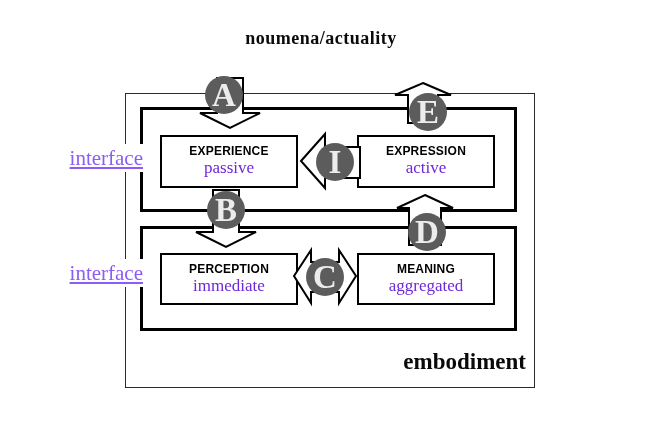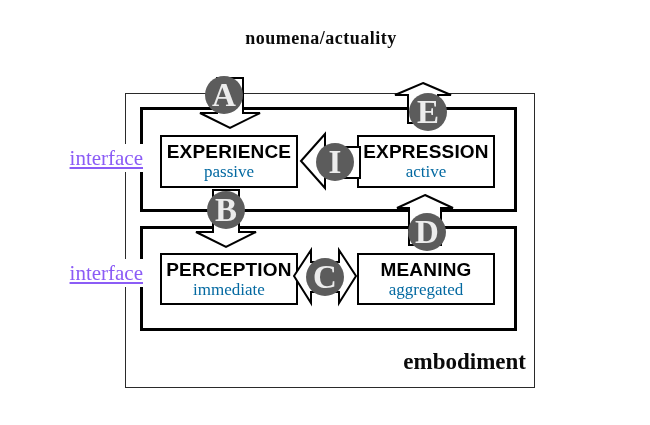--- a/index.html
+++ b/index.html
@@ -27,24 +27,24 @@
   .row-box.top { top:107px; }
   .row-box.bottom { top:226px; }
 
   .concept-box {
     border:2px solid #000000; background:#ffffff; box-sizing:border-box;
     width:138px; height:53px; z-index:3;
     display:flex; flex-direction:column; align-items:center; justify-content:center;
   }
   .concept-box .c-title {
     font-family:"Liberation Sans", sans-serif; font-weight:bold;
-    font-size:19px; color:#000000; line-height:1.15; letter-spacing:0.2px;
+    font-size:12px; color:#000000; line-height:1.15; letter-spacing:0.2px;
   }
   .concept-box .c-sub {
-    font-family:"Liberation Serif", serif; font-size:17px; color:#0369a1;
+    font-family:"Liberation Serif", serif; font-size:17px; color:#6d28d9;
     line-height:1.1;
   }
   .box-experience { left:160px; top:135px; }
   .box-expression { left:357px; top:135px; }
   .box-perception { left:160px; top:253px; height:52px; }
   .box-meaning    { left:357px; top:253px; height:52px;text-align:right; }
 
   .side-label {
     width:103px; height:28px; line-height:28px; text-align:right;
     background:#ffffff; font-size:21px; color:#8b5cf6; z-index:4; left:40px;text-decoration:underline;

